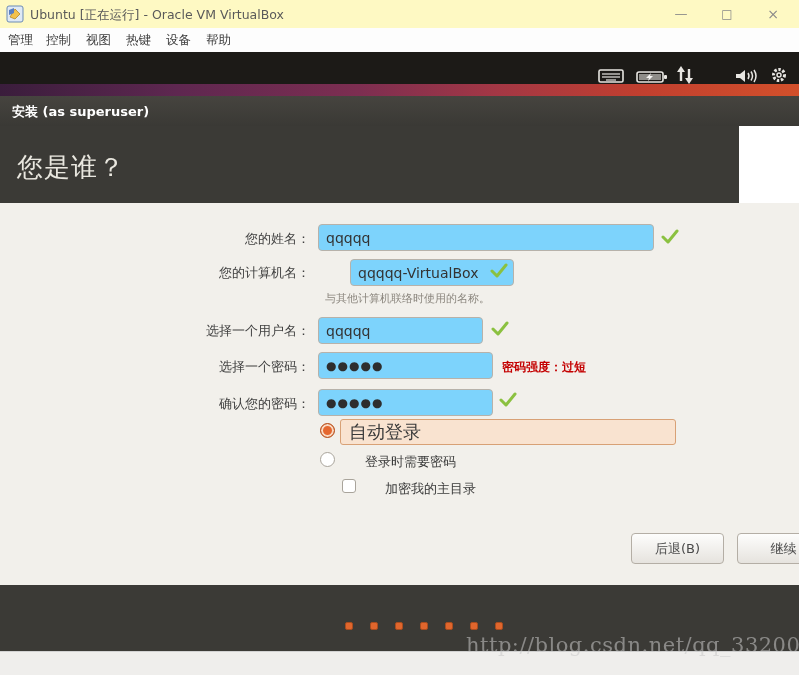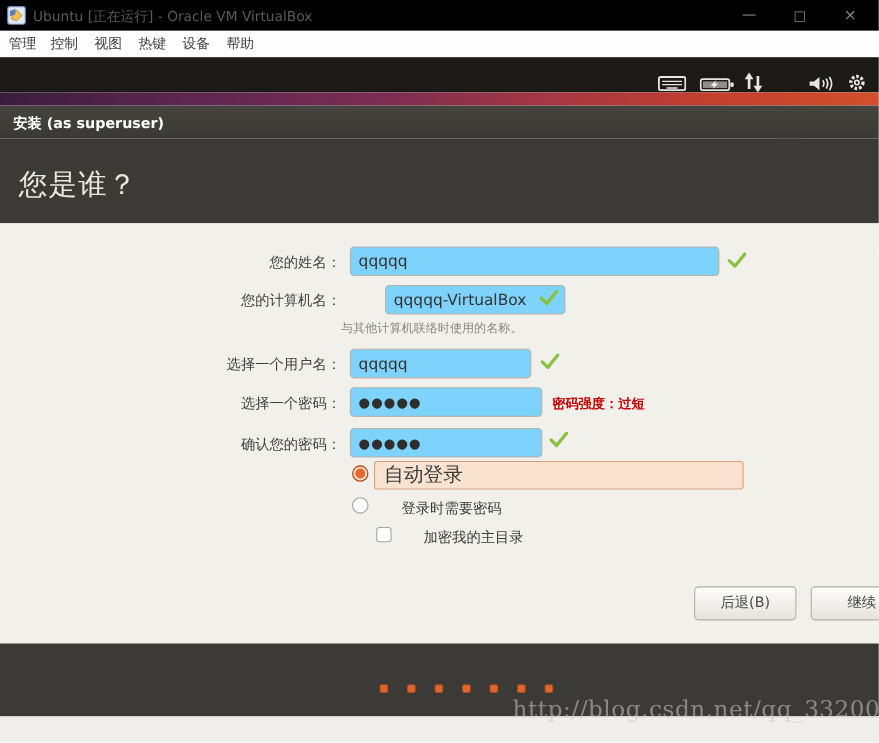--- a/index.html
+++ b/index.html
@@ -1,20 +1,20 @@
 <!DOCTYPE html>
 <html><head>
 <meta charset="utf-8">
 <style>
   * { margin:0; padding:0; box-sizing:border-box; }
   body { font-family:"DejaVu Sans", sans-serif; background:#ffffff; }
   .screen { position:relative; width:799px; height:675px; overflow:hidden; background:#fff; }
 
   
-  .vbox-titlebar { position:absolute; left:0; top:0; width:799px; height:28px; background:#000000; }
+  .vbox-titlebar { position:absolute; left:0; top:0; width:799px; height:28px; background:#fef9c3; }
   .vbox-appicon { position:absolute; left:6px; top:5px; width:18px; height:18px; }
   .vbox-title { position:absolute; left:30px; top:7px; font-size:12.5px; color:#5a5a5a; }
   .win-controls { position:absolute; right:0; top:0; height:28px; }
   .win-btn { position:absolute; top:0; width:44px; height:28px; text-align:center; line-height:28px; color:#8a8a8a; font-size:13px; cursor:default; }
   .win-btn.min { right:96px; }
   .win-btn.max { right:50px; font-size:12px; }
   .win-btn.close { right:4px; font-size:14px; }
 
   .vbox-menubar { position:absolute; left:0; top:28px; width:799px; height:24px; background:#fdfdfd; }
   .menu-item { position:absolute; top:4px; font-size:12.5px; color:#3c3c3c; }
@@ -25,21 +25,21 @@
   .en-badge { position:absolute; left:704px; top:58px; width:24px; height:20px; background:#d8d4cd; color:#2c2c2c; font-weight:bold; font-size:11px; text-align:center; line-height:20px; border-radius:2px; }
 
   
   .wallpaper-strip { position:absolute; left:0; top:84px; width:799px; height:12px;
     background:linear-gradient(90deg,#3a1d3c 0%,#5e2750 22%,#7d2e51 45%,#a33745 62%,#c13f2f 80%,#d2502b 100%); }
 
   
   .installer-titlebar { position:absolute; left:0; top:96px; width:799px; height:30px;
     background:linear-gradient(#46443f,#3a3935); }
   .installer-title { position:absolute; left:12px; top:7px; font-size:13px; font-weight:bold; color:#ffffff; }
-  .installer-header { position:absolute; left:0; top:126px; width:799px; height:77px; background:#3b3a36; }
+  .installer-header { position:absolute; left:0; top:126px; width:739px; height:77px; background:#3b3a36; }
   .page-title { position:absolute; left:17px; top:24px; font-size:26px; color:#e9e7df; letter-spacing:1px; }
 
   .installer-content { position:absolute; left:0; top:203px; width:799px; height:382px; background:#f2f0eb; }
 
   .field-label { position:absolute; width:200px; text-align:right; font-size:13px; color:#3f3f3f; }
   .text-input { position:absolute; height:27px; background:#7dd3fc; border:1px solid #b7b2aa; border-radius:4px;
     padding:0 7px; font-size:14px; color:#333; font-family:"DejaVu Sans", sans-serif; outline:none; }
   .pw { letter-spacing:1px; font-size:12px; color:#2e2e2e; }
   .check-icon { position:absolute; width:18px; height:16px; }
   .field-hint { position:absolute; font-size:11px; color:#8b867e; }
@@ -144,21 +144,21 @@
   <input class="text-input" style="left: 318px; top: 224px; width: 336px;" value="qqqqq">
   <svg class="check-icon" style="left:661px;top:229px" viewBox="0 0 18 16">
     <path d="M2 8 L7 13 L16 2" fill="none" stroke="#8bc140" stroke-width="3" stroke-linecap="round" stroke-linejoin="round"></path>
   </svg>
 
   <div class="field-label" style="left:110px;top:264px">您的计算机名：</div>
   <input class="text-input" style="left: 318px; top: 259px; width: 164px; margin-left: 32px;" value="qqqqq-VirtualBox">
   <svg class="check-icon" style="left:490px;top:263px" viewBox="0 0 18 16">
     <path d="M2 8 L7 13 L16 2" fill="none" stroke="#8bc140" stroke-width="3" stroke-linecap="round" stroke-linejoin="round"></path>
   </svg>
-  <div class="field-hint" style="left:310px;top:291px">与其他计算机联络时使用的名称。</div>
+  <div class="field-hint" style="left:325px;top:291px">与其他计算机联络时使用的名称。</div>
 
   <div class="field-label" style="left:110px;top:322px">选择一个用户名：</div>
   <input class="text-input" style="left: 318px; top: 317px; width: 165px;" value="qqqqq">
   <svg class="check-icon" style="left:491px;top:321px" viewBox="0 0 18 16">
     <path d="M2 8 L7 13 L16 2" fill="none" stroke="#8bc140" stroke-width="3" stroke-linecap="round" stroke-linejoin="round"></path>
   </svg>
 
   <div class="field-label" style="left:110px;top:358px">选择一个密码：</div>
   <input class="text-input pw" style="left: 318px; top: 352px; width: 175px;" value="●●●●●">
   <div class="warning-text" style="left:502px;top:359px">密码强度：过短</div>

